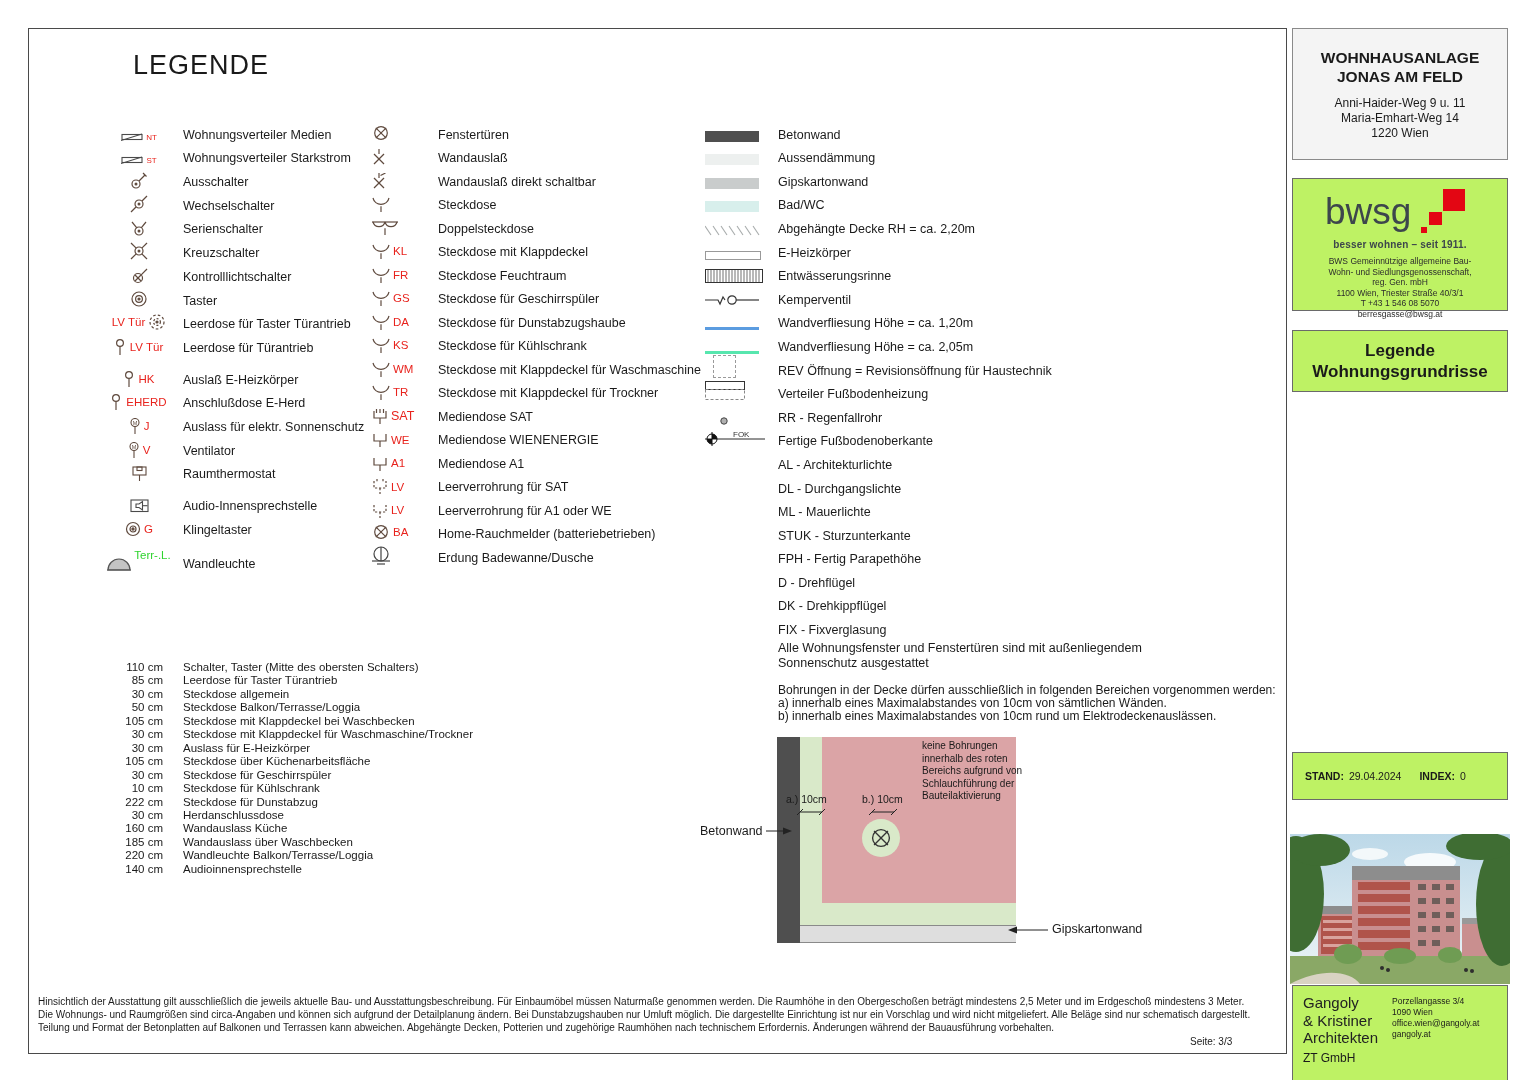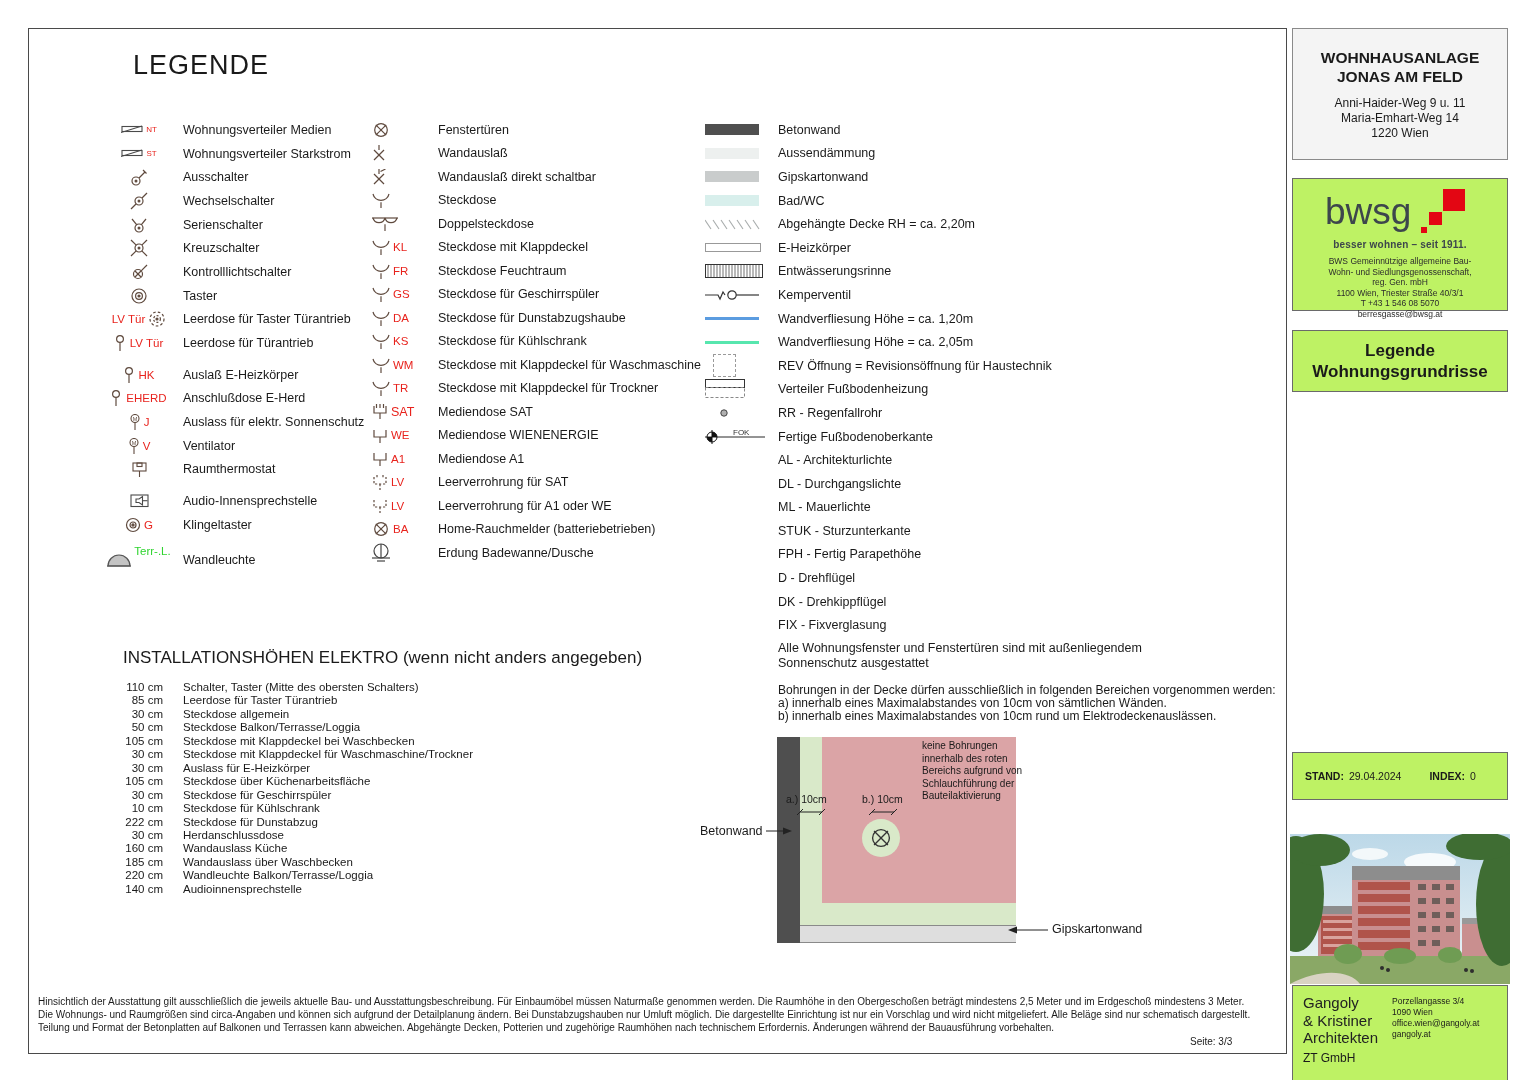--- a/index.html
+++ b/index.html
@@ -1,20 +1,20 @@
 <!DOCTYPE html>
 <html><head>
 <meta charset="utf-8">
 <style>
   html,body{margin:0;padding:0;background:#fff;width:1527px;height:1080px;overflow:hidden;
     font-family:"Liberation Sans",sans-serif;color:#1a1a1a;}
   .abs{position:absolute}
   #sheet{position:absolute;left:28px;top:28px;width:1257px;height:1024px;border:1px solid #4a4a4a;background:#fff}
   
-  .lrow{display:flex;align-items:center}
+  .lrow{display:flex;align-items:flex-end}
   .c1 .lrow{height:23.7px}
   .c2 .lrow{height:23.5px}
   .c3 .lrow{height:23.6px}
   .sc1{width:88px;display:flex;align-items:center;justify-content:center;gap:3px;flex:none}
   .sc2{width:66px;display:flex;align-items:center;justify-content:flex-start;gap:3px;flex:none;padding-left:2px}
   .sc3{width:73px;display:flex;align-items:center;justify-content:flex-start;flex:none}
   .lbl{font-size:12.5px;white-space:nowrap}
   .tag{color:#e8231d;font-size:11.5px;white-space:nowrap}
   .tag-green{color:#2fd42f;font-size:11.5px;white-space:nowrap;transform:translateY(-9px)}
   .mt8{margin-top:8px}.mt10{margin-top:11px}
@@ -38,21 +38,21 @@
   .bwsg-logo{position:relative;width:150px;height:48px;margin:10px auto 0}
   .bwsg-word{position:absolute;left:0;top:2px;font-size:37px;color:#3d464c;letter-spacing:0;font-weight:400}
   .sqr{position:absolute;background:#e30613}
   .bwsg-tag{font-size:10px;font-weight:bold;color:#3d464c;letter-spacing:.2px;margin-top:2px}
   .bwsg-info{font-size:8.5px;line-height:10.6px;color:#2c2c2c;margin-top:6px}
   #legende-box{left:1292px;top:330px;width:216px;height:62px;display:flex;flex-direction:column;
     align-items:center;justify-content:center;font-size:17px;font-weight:bold;line-height:21px}
   #stand-box{left:1292px;top:752px;width:216px;height:48px;display:flex;align-items:center;font-size:10.5px;padding-left:12px}
   #stand-box b{font-weight:bold}
   #stand-box .v{margin-left:5px}
-  #stand-box .idx{margin-left:28px}
+  #stand-box .idx{margin-left:18px}
   #arch-box{left:1292px;top:985px;width:216px;height:116px;display:flex;padding:8px 13px 0 10px}
   .arch-name{font-size:15px;line-height:17.5px;color:#222}
   .arch-co{font-size:12px;margin-top:4px}
   .arch-contact{font-size:8.5px;line-height:11px;margin-left:14px;margin-top:2px}
   
   .note1{font-size:12.5px;line-height:15px;margin-top:4px;white-space:nowrap}
   .note2{font-size:12px;line-height:12.8px;margin-top:13px;white-space:nowrap}
   
   #diagram{left:680px;top:730px;width:480px;height:225px}
   #diagram .lbl-big{font-size:12.5px;white-space:nowrap}
@@ -695,21 +695,20 @@
     <div>Sonnenschutz ausgestattet</div>
   </div>
   <div class="note2" style="margin-left:73px">
     <div>Bohrungen in der Decke dürfen ausschließlich in folgenden Bereichen vorgenommen werden:</div>
     <div>a) innerhalb eines Maximalabstandes von 10cm von sämtlichen Wänden.</div>
     <div>b) innerhalb eines Maximalabstandes von 10cm rund um Elektrodeckenauslässen.</div>
   </div>
 </div>
 
 <div class="abs" style="left:123px;top:648px;width:560px">
-  <div class="ih-title">INSTALLATIONSHÖHEN ELEKTRO (wenn nicht anders angegeben)</div>
   <div style="margin-top:13px">
     <div class="ih-row">
         <span class="ih-cm">110 cm</span>
         <span class="ih-lbl">Schalter, Taster (Mitte des obersten Schalters)</span>
       </div>
     <div class="ih-row">
         <span class="ih-cm">85 cm</span>
         <span class="ih-lbl">Leerdose für Taster Türantrieb</span>
       </div>
     <div class="ih-row">

